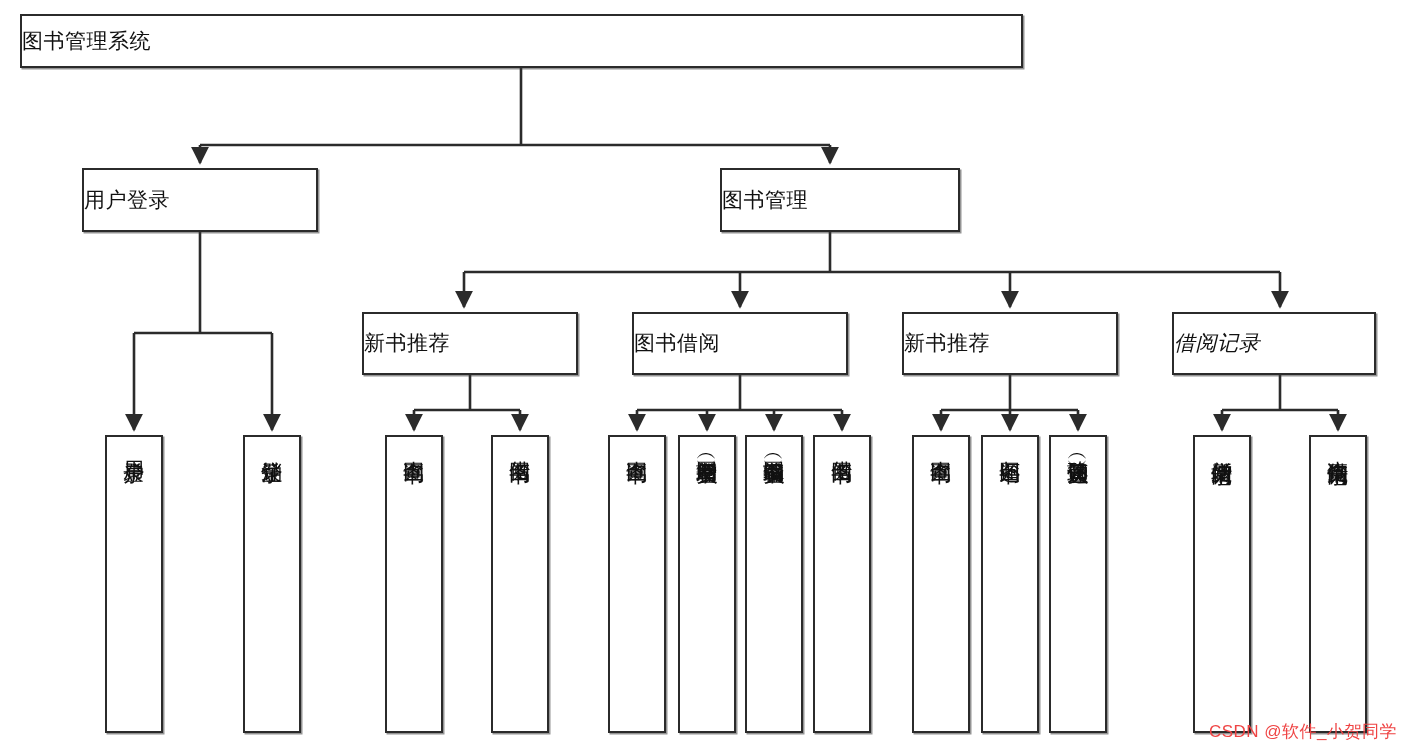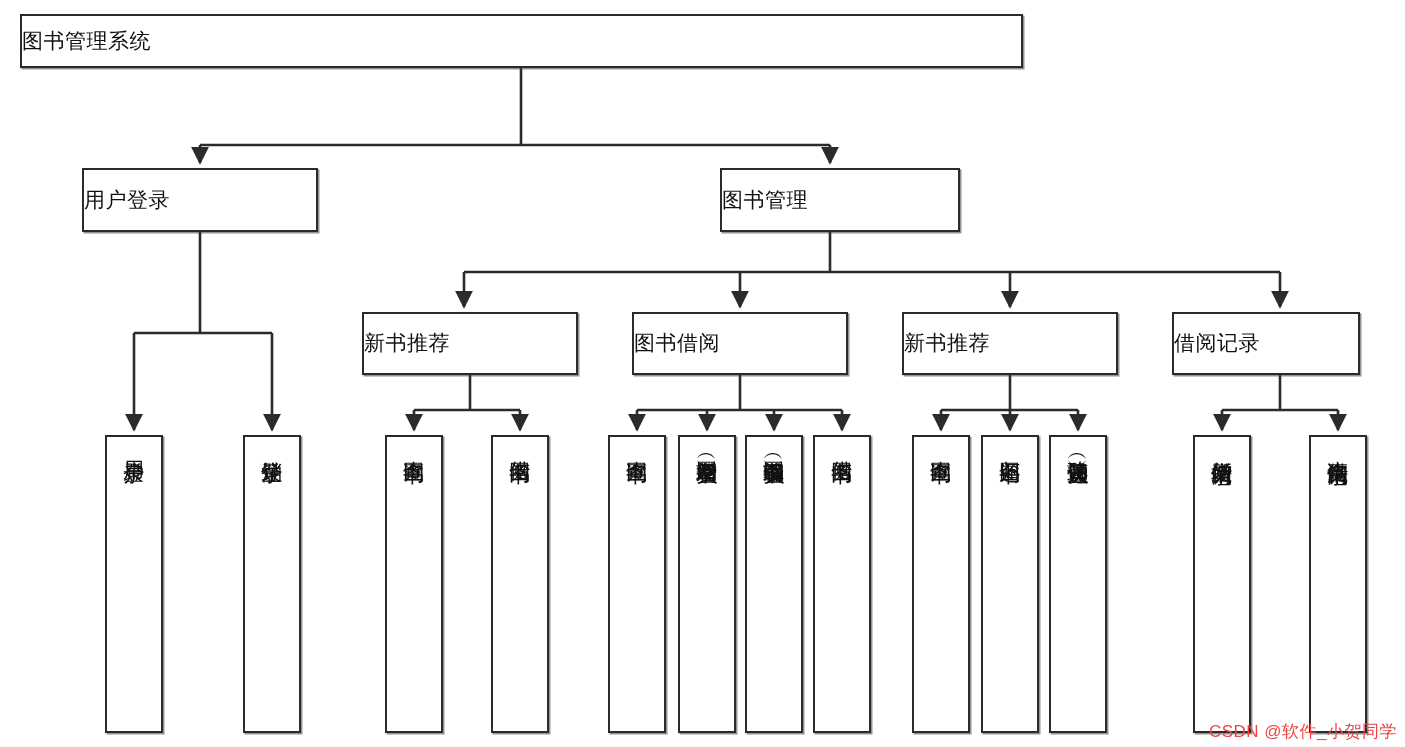--- a/index.html
+++ b/index.html
@@ -145,21 +145,21 @@
   </div>
 
   <div class="node" style="left:632px; top:312px; width:216px; height:63px;">
     <span class="label">图书借阅</span>
   </div>
 
   <div class="node" style="left:902px; top:312px; width:216px; height:63px;">
     <span class="label">新书推荐</span>
   </div>
 
-  <div class="node" style="left:1172px; top:312px; width:188px; height:63px;">
+  <div class="node" style="left:1172px; top:312px; width:204px; height:63px;font-style:italic;">
     <span class="label">借阅记录</span>
   </div>
 
   <div class="node leaf" style="left:105px; top:435px; width:58px; height:298px;">
     <span class="label">用户登录</span>
   </div>
 
   <div class="node leaf" style="left:243px; top:435px; width:58px; height:298px;">
     <span class="label">注销登录</span>
   </div>

